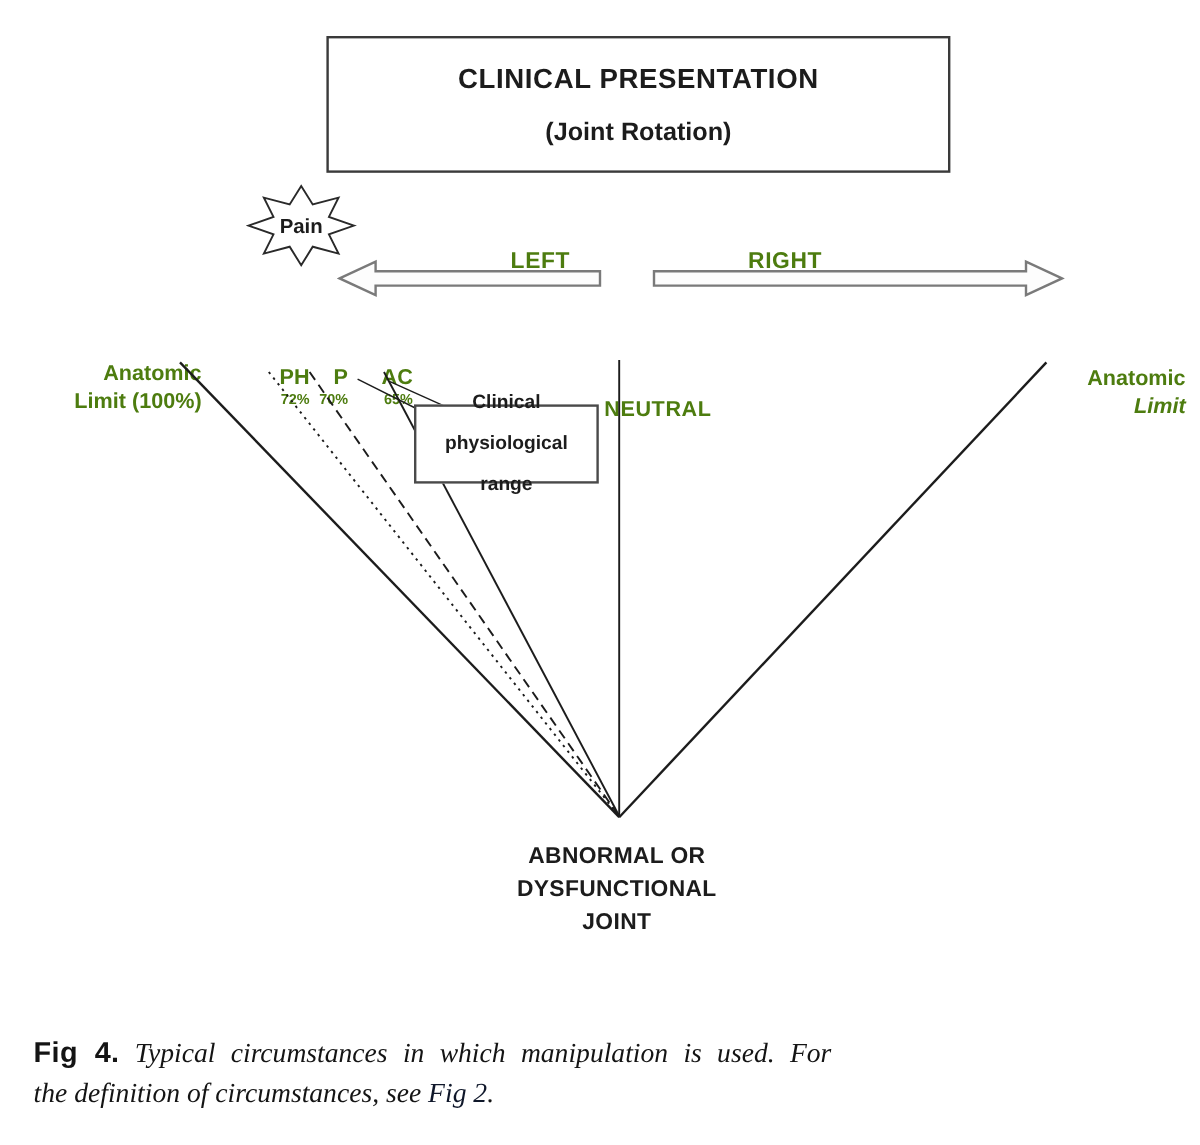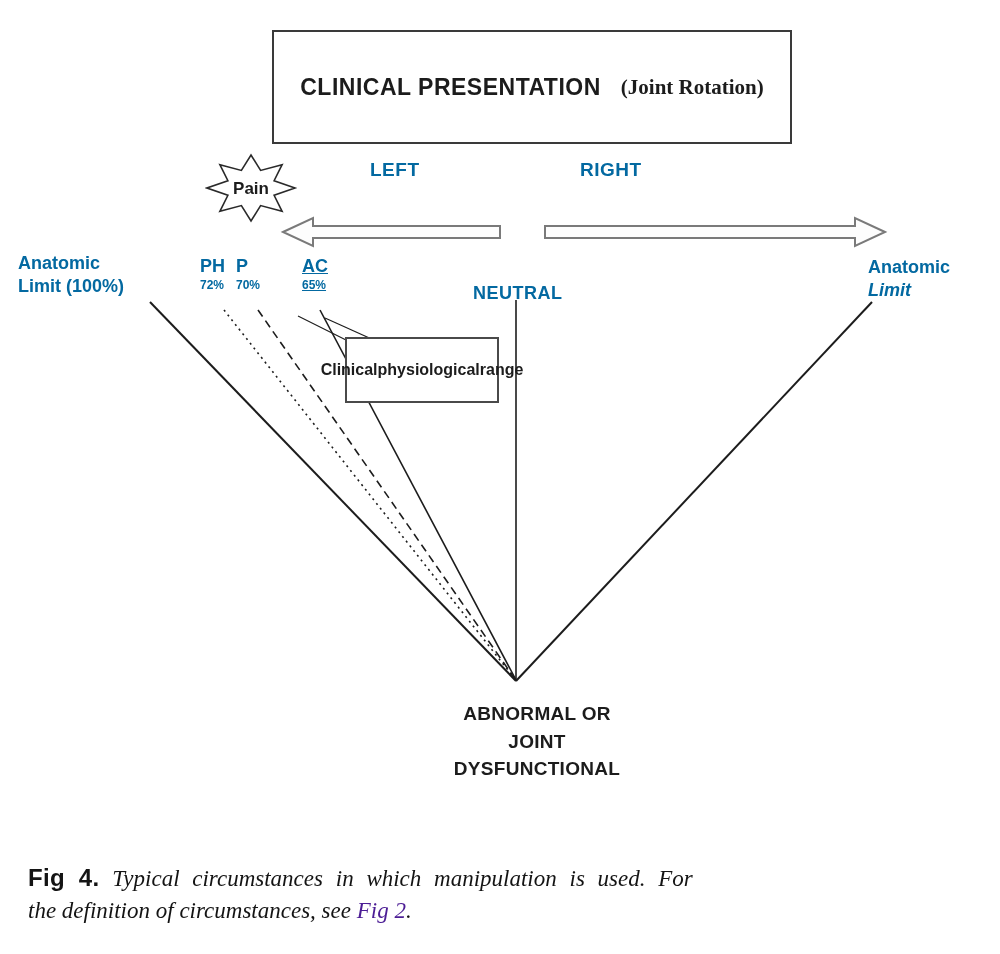--- a/index.html
+++ b/index.html
@@ -2,56 +2,56 @@
 <html><head>
 <meta charset="utf-8">
 <style>
   html,body{margin:0;padding:0;background:#ffffff;}
   .page{
     position:relative;width:1000px;height:954px;background:#ffffff;
     font-family:"Liberation Sans",sans-serif;color:#1c1c1c;overflow:hidden;
   }
   .abs{position:absolute;}
   .lbl{
-    position:absolute;text-align:left;font-weight:bold;color:#0369a1;
-    font-family:"Liberation Sans",sans-serif;line-height:1.25;
+    position:absolute;text-align:right;font-weight:bold;color:#4d7c0f;
+    font-family:"Liberation Sans",sans-serif;line-height:1.25;margin-top:48px;
   }
   .title-box{
     position:absolute;left:272px;top:30px;width:516px;height:110px;
     border:2px solid #3a3a3a;background:#ffffff;
-    display:flex;flex-direction:row;align-items:center;justify-content:center;gap:20px;
+    display:flex;flex-direction:column;align-items:center;justify-content:center;gap:20px;
   }
   .title-line1{font-size:23px;font-weight:bold;letter-spacing:0.5px;}
-  .title-line2{font-size:21px;font-weight:bold;font-family:Liberation Serif, serif;}
+  .title-line2{font-size:21px;font-weight:bold;}
   .dir-label{font-size:19px;letter-spacing:0.5px;}
   .marker .abbr{display:block;font-size:18px;}
   .marker .pct{display:block;font-size:12px;}
   .range-box{
     position:absolute;left:345px;top:337px;width:150px;height:62px;
     border:2px solid #4a4a4a;background:#ffffff;
-    display:flex;flex-direction:row;align-items:center;justify-content:center;
-    font-size:16px;font-weight:bold;line-height:1.12;text-align:center;z-index:3;
+    display:flex;flex-direction:column;align-items:center;justify-content:center;
+    font-size:16px;font-weight:bold;line-height:1.12;text-align:center;z-index:3;gap:16px;
   }
   .joint-label{
-    position:absolute;left:411px;top:700px;width:252px;text-align:center;
+    position:absolute;left:388px;top:700px;width:252px;text-align:center;
     font-size:19px;font-weight:bold;line-height:1.45;letter-spacing:0.3px;
   }
   svg{position:absolute;left:0;top:0;}
   .caption{
     position:absolute;left:28px;top:852px;width:945px;
     font-family:"Liberation Serif",serif;font-size:23px;color:#141414;margin-top:12px;
   }
   .caption .line1{display:block;word-spacing:7px;white-space:nowrap;}
   .caption .line2{display:block;margin-top:6px;}
   .fig-label{
     font-family:"Liberation Sans",sans-serif;font-weight:bold;font-size:24px;
     font-style:normal;letter-spacing:0.3px;
   }
   .cap-italic{font-style:italic;}
-  .fig2-link{font-style:italic;color:#4c1d95;cursor:pointer;}
+  .fig2-link{font-style:italic;color:#0f172a;cursor:pointer;}
 </style>
 </head>
 <body>
 
 <div class="page">
 
   <div class="title-box">
     <div class="title-line1">CLINICAL PRESENTATION</div>
     <div class="title-line2">(Joint Rotation)</div>
   </div>
@@ -75,21 +75,21 @@
   </div>
 
   <div class="lbl marker" style="left:200px;top:255px;width:58px;">
     <span class="abbr">PH</span>
     <span class="pct">72%</span>
   </div>
   <div class="lbl marker" style="left:236px;top:255px;width:54px;">
     <span class="abbr">P</span>
     <span class="pct">70%</span>
   </div>
-  <div class="lbl marker" style="left:302px;top:255px;width:56px;text-decoration:underline;">
+  <div class="lbl marker" style="left:288px;top:255px;width:56px;">
     <span class="abbr">AC</span>
     <span class="pct">65%</span>
   </div>
 
   <div class="lbl" style="left:473px;top:282px;width:120px;font-size:18px;letter-spacing:0.5px;">NEUTRAL</div>
 
   <div class="lbl" style="left:868px;top:256px;width:120px;font-size:18px;">
     <span style="display:block;">Anatomic</span>
     <span style="display:block;font-style:italic;">Limit</span>
   </div>
@@ -106,22 +106,22 @@
   </svg>
 
   <div class="range-box">
     <span>Clinical</span>
     <span>physiological</span>
     <span>range</span>
   </div>
 
   <div class="joint-label">
     <span style="display:block;">ABNORMAL OR</span>
+    <span style="display:block;">DYSFUNCTIONAL</span>
     <span style="display:block;">JOINT</span>
-    <span style="display:block;">DYSFUNCTIONAL</span>
   </div>
 
   <div class="caption">
     <span class="line1"><span class="fig-label">Fig 4.</span><span class="cap-italic"> Typical circumstances in which manipulation is used. For</span></span>
     <span class="line2"><span class="cap-italic">the definition of circumstances, see </span><span class="fig2-link">Fig 2</span><span class="cap-italic">.</span></span>
   </div>
 
 </div>
 
 </body></html>

